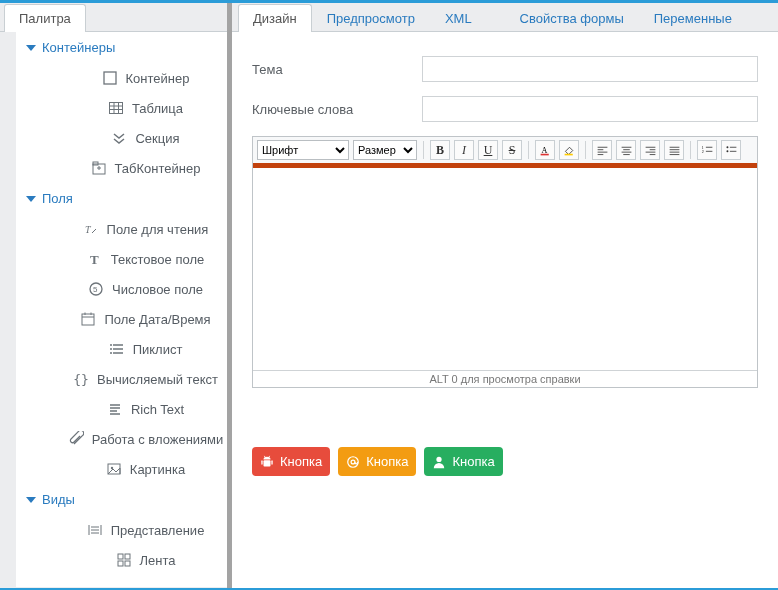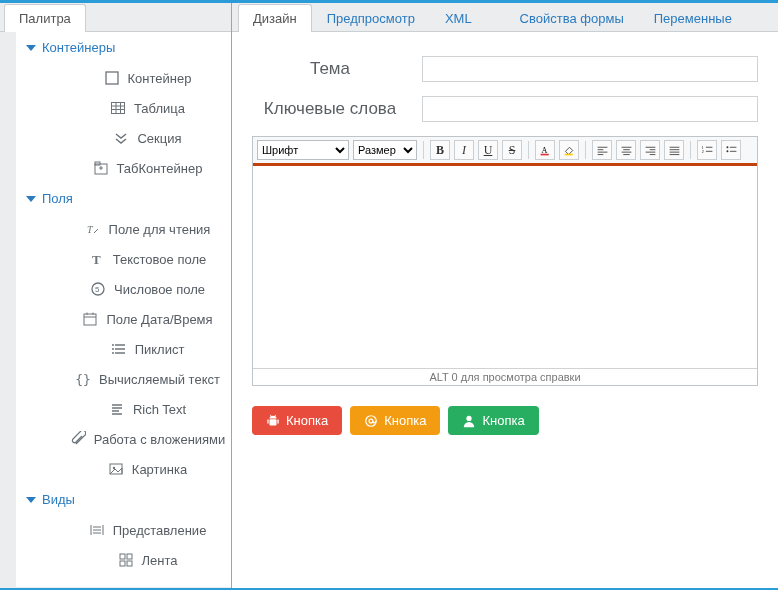--- a/index.html
+++ b/index.html
@@ -11,21 +11,21 @@
     width: 778px;
     height: 590px;
     overflow: hidden;
     border-top: 3px solid #2b9cd8;
     border-bottom: 2px solid #2b9cd8;
   }
   .layout { display: flex; height: calc(100% - 0px); }
   
   .sidebar {
     width: 232px;
-    border-right: 1px solid #a3a3a3;
+    border-right: 5px solid #a3a3a3;
     position: relative;
     background: #ecedef;
   }
   .sidebar-tabs {
     display: flex;
     background: #ecedef;
     border-bottom: 1px solid #c9cfd3;
   }
   .sidebar-tab {
     padding: 6px 14px;
@@ -122,43 +122,43 @@
     padding: 24px 20px 20px 20px;
     overflow: auto;
   }
   .form-row {
     display: flex;
     align-items: center;
     margin-bottom: 14px;
   }
   .form-row label {
     width: 170px;
-    text-align: center;
+    text-align: left;
     padding-right: 14px;
     color: #5a5f64;
-    font-size: 17px;
+    font-size: 13px;
   }
   .form-row input[type=text] {
     flex: 1;
     height: 26px;
     border: 1px solid #cfd3d6;
     padding: 2px 6px;
     font-size: 13px;
   }
   
   .rte {
     border: 1px solid #bfc4c8;
     margin-top: 4px;
   }
   .rte-toolbar {
     display: flex;
     align-items: center;
     gap: 4px;
     padding: 3px 4px;
-    border-bottom: 3px solid #c2410c;
+    border-bottom: 5px solid #c2410c;
     background: #f7f8f9;
     flex-wrap: nowrap;
   }
   .rte-select {
     height: 20px;
     font-size: 11px;
     border: 1px solid #b9bec2;
     background: #fff;
   }
   .rte-select.font { width: 92px; }
@@ -197,25 +197,26 @@
   .btn-row {
     display: flex;
     gap: 8px;
     margin-top: 20px;
   }
   .app-btn {
     display: inline-flex;
     align-items: center;
     gap: 6px;
     color: #fff;
-    padding: 7px 14px;
+    padding: 7px 8px;
     border: none;
     border-radius: 4px;
     font-size: 13px;
     cursor: pointer;
+    margin-top: 39px;
   }
   .app-btn.red { background: #e74c3c; }
   .app-btn.orange { background: #f39c12; }
   .app-btn.green { background: #27ae60; }
   .app-btn .bicon { width: 14px; height: 14px; display:inline-flex; align-items:center; justify-content:center; }
   .app-btn .bicon svg { width: 14px; height: 14px; fill: #fff; }
 </style>
 </head>
 <body>
 

